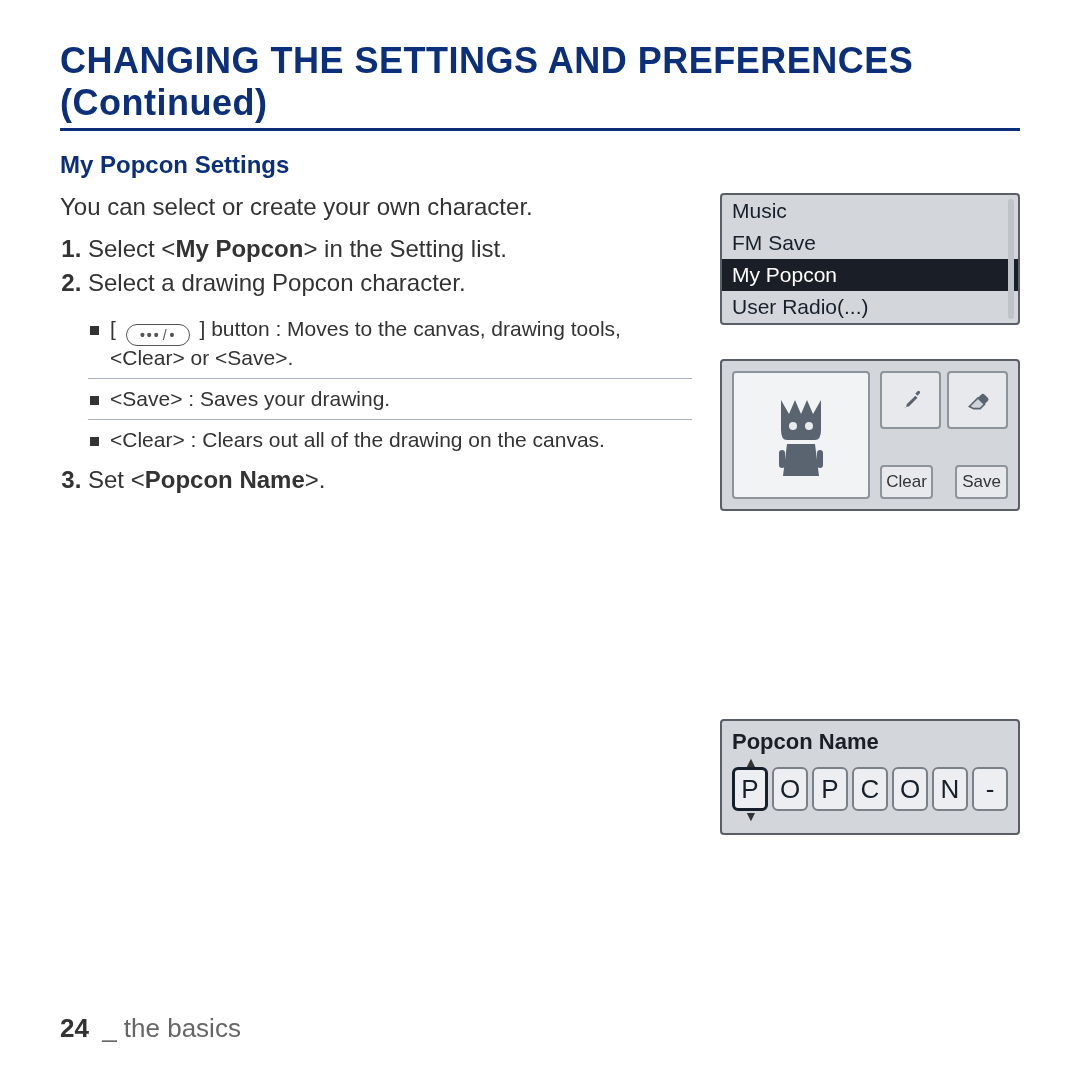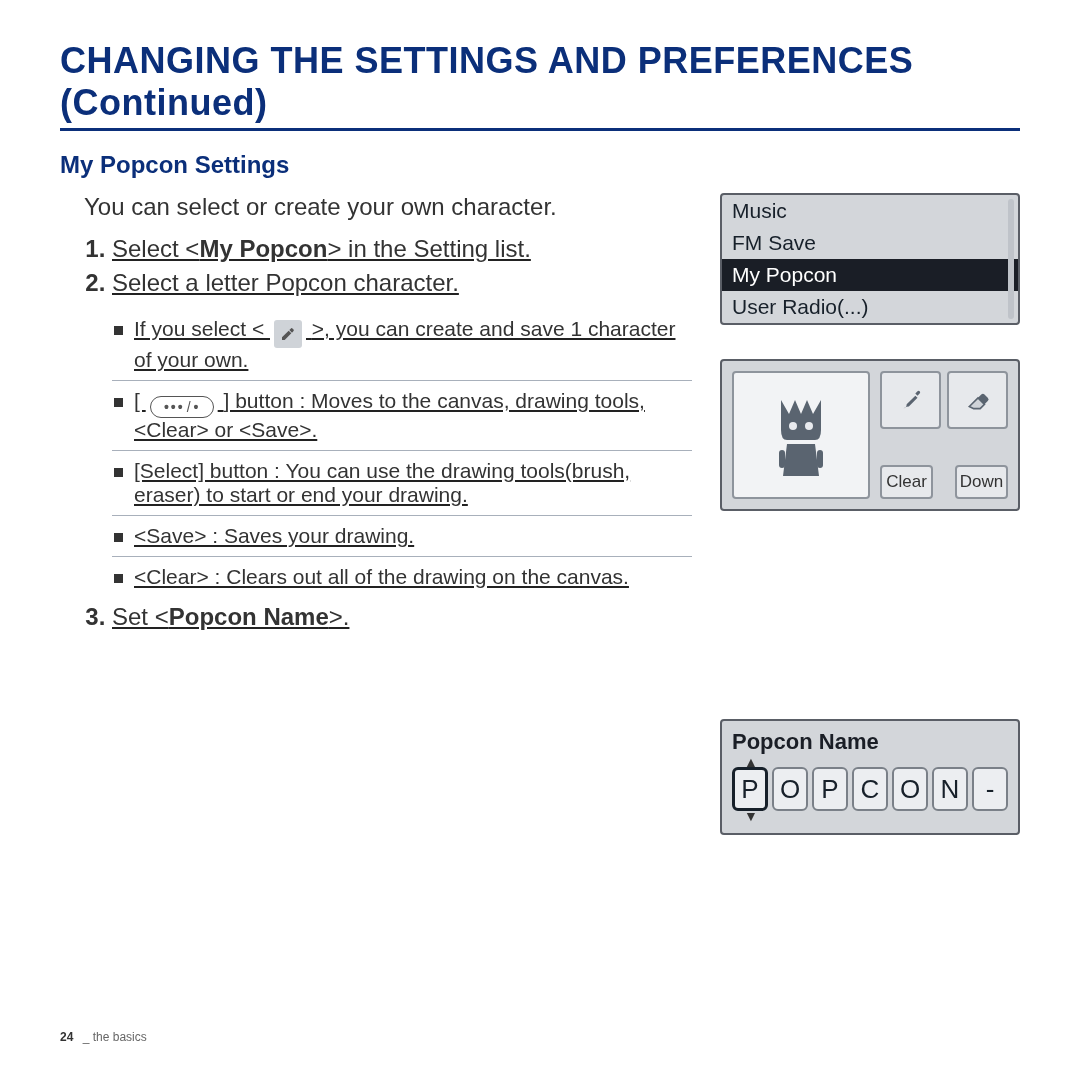--- a/index.html
+++ b/index.html
@@ -37,32 +37,31 @@
     font-size: 24px;
     font-weight: 700;
     color: var(--brand);
     margin: 12px 0 14px 0;
   }
   .cols {
     display: flex;
     gap: 28px;
     align-items: flex-start;
   }
-  .left { flex: 1 1 auto; margin-left: 24px; }
+  .left { flex: 1 1 auto; }
   .right { flex: 0 0 298px; display: flex; flex-direction: column; gap: 34px; justify-content: center; }
   .intro {
     font-size: 24px;
     color: #333;
     margin: 0 0 14px 0;
   }
   ol.steps {
     list-style: decimal;
     padding-left: 28px;
     margin: 0;
-    text-decoration: underline;
   }
   ol.steps > li {
     font-size: 24px;
     color: #333;
     margin: 0 0 6px 0;
     font-weight: 700;
   }
   ol.steps > li .normal { font-weight: 400; }
   ol.steps > li .strong { font-weight: 700; }
   .sublist {
@@ -205,62 +204,52 @@
     font-size: 26px; font-weight: 400; color: #17202a;
   }
   .cell.active {
     border-color: #17202a;
     border-width: 3px;
   }
 
   .footer {
     position: absolute;
     left: 60px; bottom: 36px;
-    font-size: 12px; color: #666;
+    font-size: 26px; color: #666;
   }
   .footer .pg { font-weight: 700; color: #333; margin-right: 6px; }
 </style>
 </head>
 <body>
 
 <div class="page">
   <h1 class="title">CHANGING THE SETTINGS AND PREFERENCES (Continued)</h1>
   <h2 class="subtitle">My Popcon Settings</h2>
 
   <div class="cols">
     <div class="left">
       <p class="intro">You can select or create your own character.</p>
 
       <ol class="steps">
         <li>
           <span class="normal">Select &lt;</span><span class="strong">My Popcon</span><span class="normal">&gt; in the Setting list.</span>
         </li>
 
         <li>
-          <span class="normal">Select a letter Popcon character.</span>
+          <span class="normal">Select a drawing Popcon character.</span>
           <ul class="sublist">
-            <li>
-              <span>If you select &lt; </span>
-              <span class="pencil-chip">
-                <svg viewBox="0 0 24 24">
-                    <path d="M3 17l10-10 4 4L7 21H3v-4zM14 6l4 4 2-2a2 2 0 0 0 0-3l-1-1a2 2 0 0 0-3 0l-2 2z" fill="#555"></path>
-                  </svg>
-              </span>
-              <span> &gt;, you can create and save 1 character of your own.</span>
-            </li>
             <li>
               <span>[ </span>
               <span class="pill-btn">
                 <span class="dots">•••</span>
                   <span class="slash">/</span>
                   <span class="dot">•</span>
               </span>
               <span> ] button : Moves to the canvas, drawing tools, &lt;Clear&gt; or &lt;Save&gt;.</span>
             </li>
-            <li>[Select] button : You can use the drawing tools(brush, eraser) to start or end your drawing.</li>
             <li>&lt;Save&gt; : Saves your drawing.</li>
             <li>&lt;Clear&gt; : Clears out all of the drawing on the canvas.</li>
           </ul>
         </li>
 
         <li>
           <span class="normal">Set &lt;</span><span class="strong">Popcon Name</span><span class="normal">&gt;.</span>
         </li>
       </ol>
     </div>
@@ -296,21 +285,21 @@
             </div>
             <div class="tool">
               <svg width="26" height="26" viewBox="0 0 24 24">
                   <path d="M4 18l8-8 6 6-4 4H8z" fill="#cfd3d8" stroke="#5a6470" stroke-width="1.5"></path>
                   <path d="M12 10l6 6 3-3a2 2 0 0 0 0-3l-3-3a2 2 0 0 0-3 0z" fill="#5a6470"></path>
                 </svg>
             </div>
           </div>
           <div class="btnrow">
             <div class="tbtn">Clear</div>
-            <div class="tbtn">Down</div>
+            <div class="tbtn">Save</div>
           </div>
         </div>
       </div>
 
       <div style="height:140px"></div>
 
       <div class="namebox">
         <div class="label">Popcon Name</div>
         <div class="caret">▲</div>
         <div class="cells">

